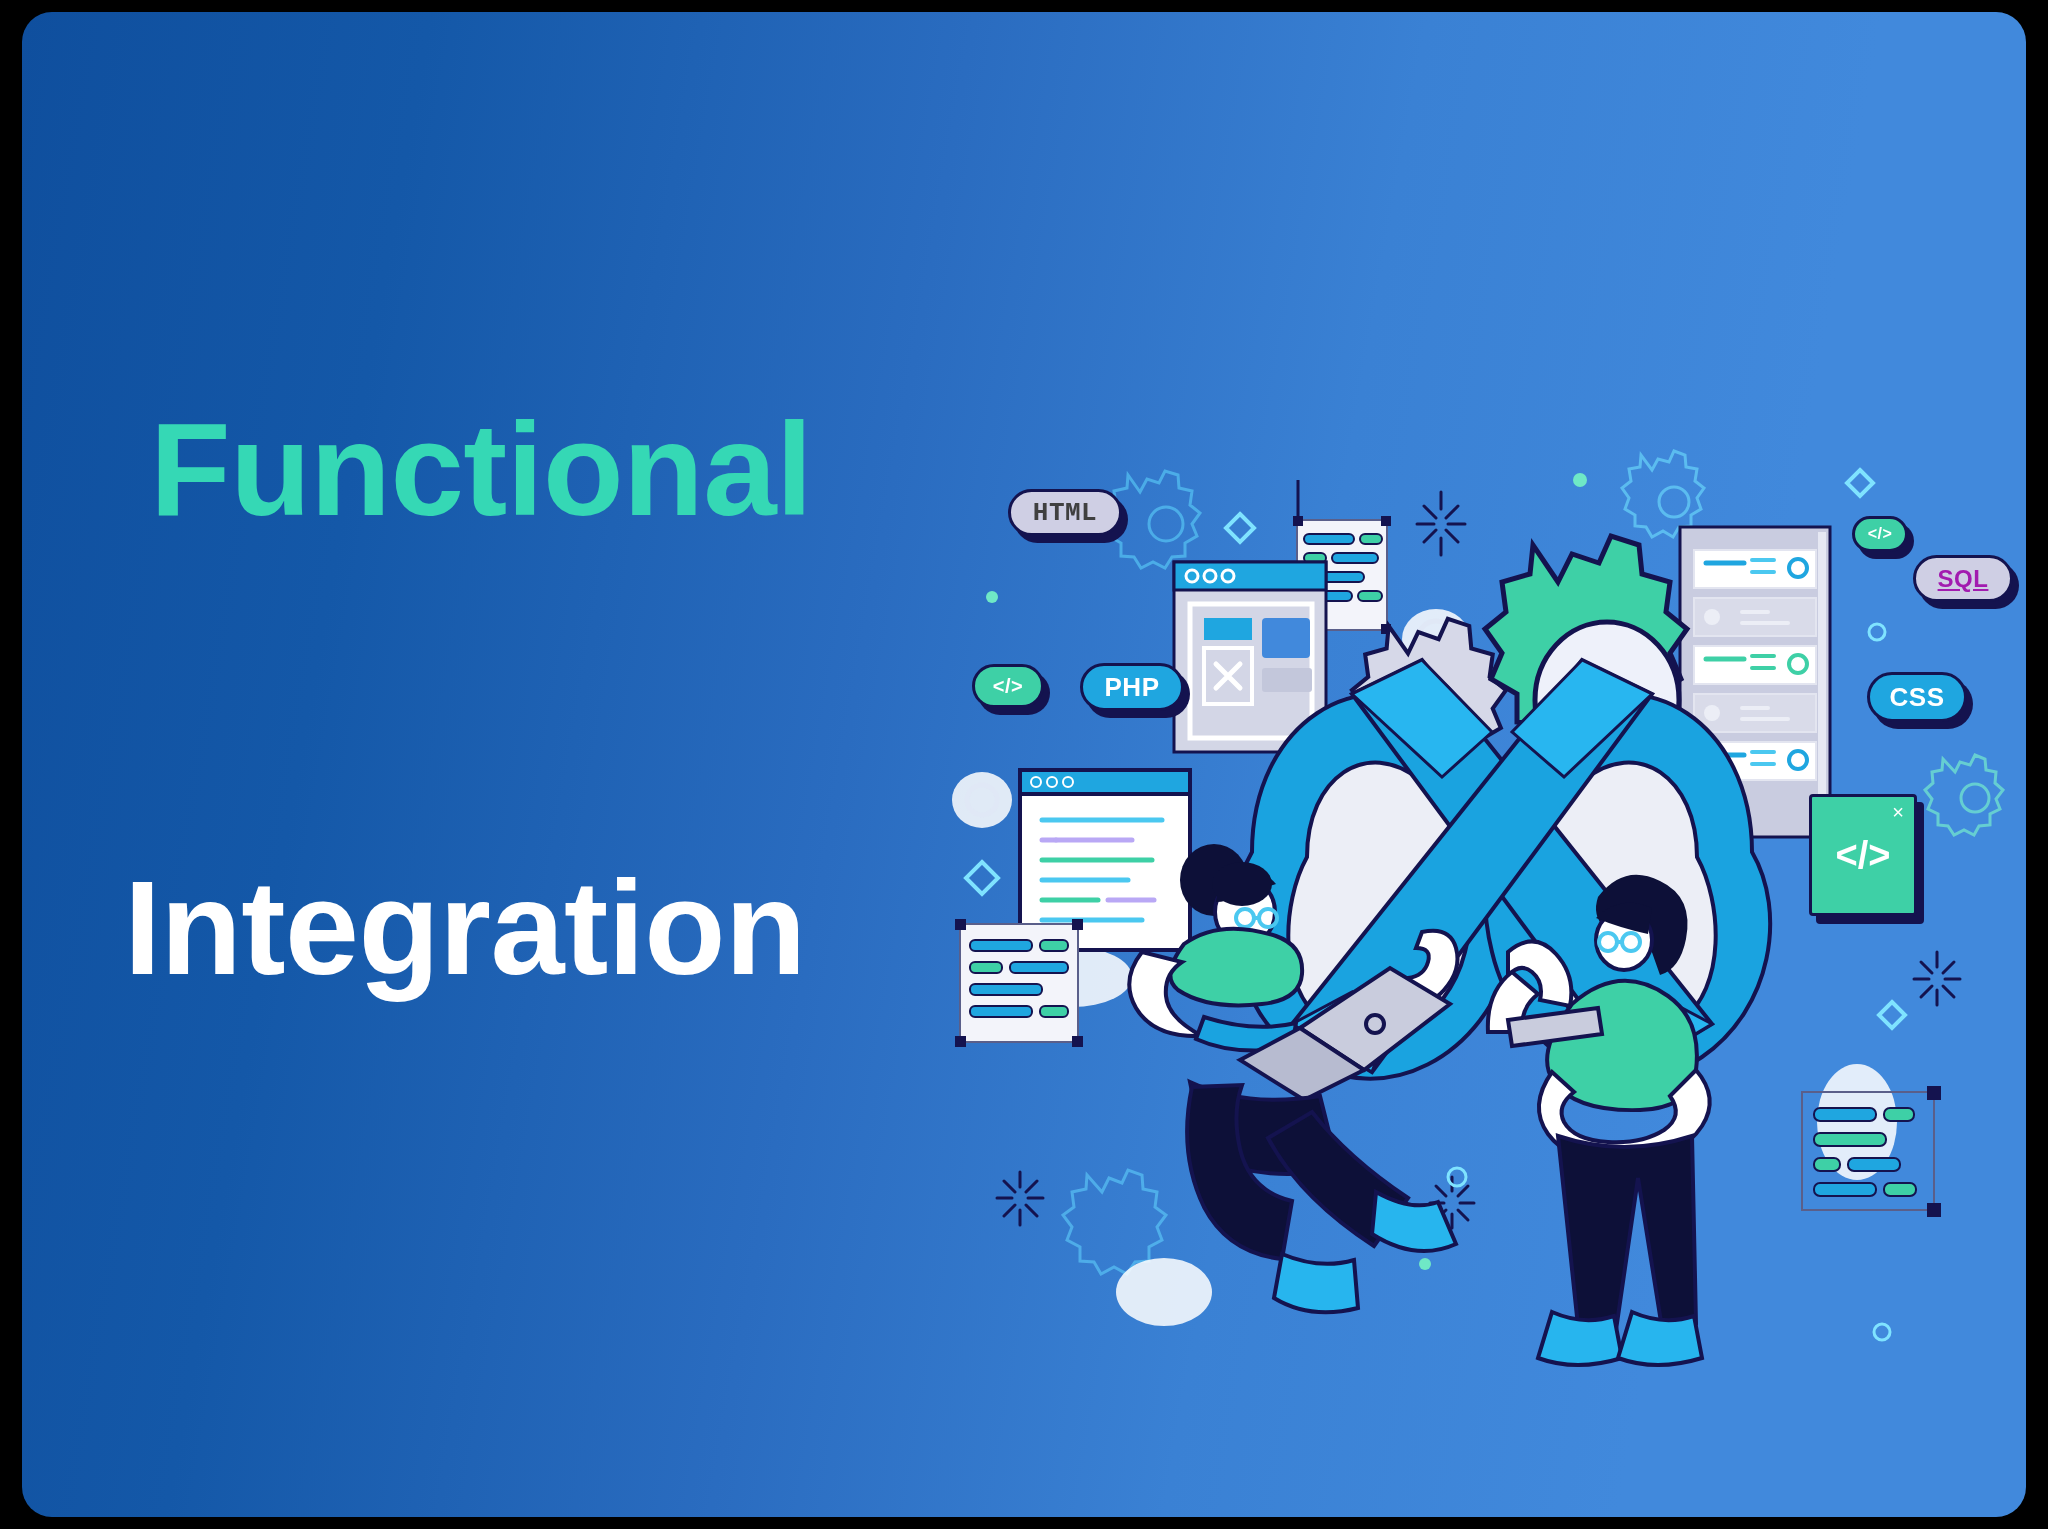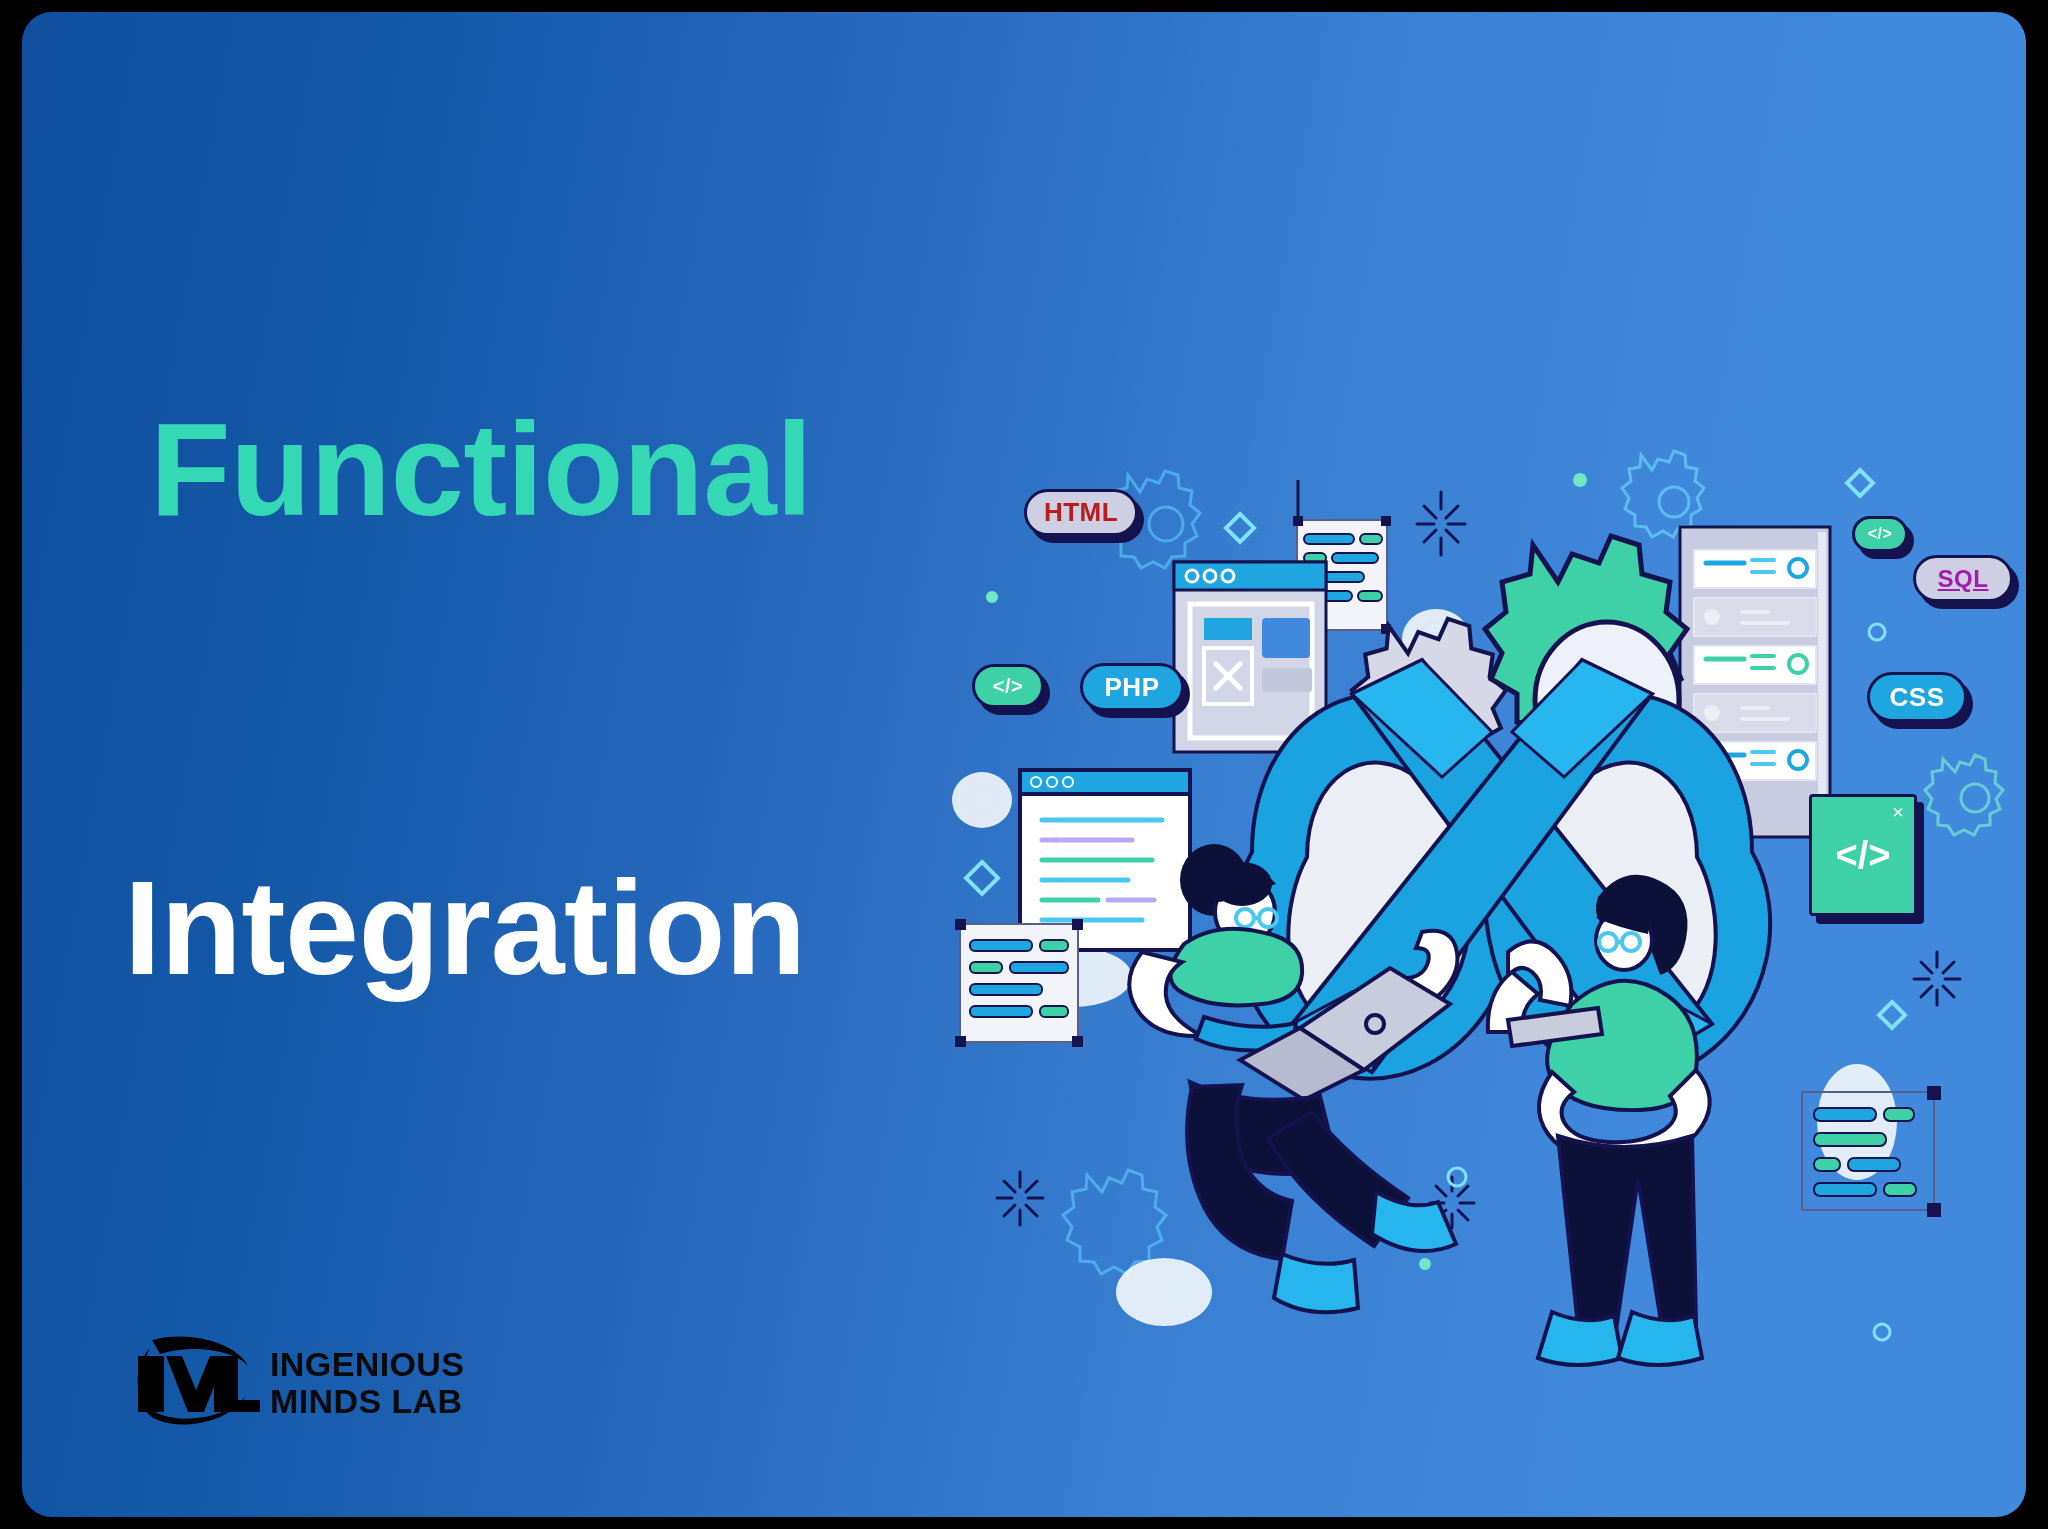--- a/index.html
+++ b/index.html
@@ -49,21 +49,21 @@
   
   #illus { position:absolute; left:930px; top:420px; width:1090px; height:660px; }
   #illus svg { position:absolute; left:0; top:0; width:1090px; height:660px; overflow:visible;}
 
   .badge {
     position:absolute; display:flex; align-items:center; justify-content:center;
     color:#fff; font-weight:700; border-radius:100px;
     border:3px solid #14134f; box-shadow:6px 7px 0 #14134f;
     font-size:26px; letter-spacing:0.5px;
   }
-  #badge-html { left:72px; top:57px; width:114px; height:47px; background:#cfcfe4; color:#b91c1c; }
+  #badge-html { left:56px; top:57px; width:114px; height:47px; background:#cfcfe4; color:#404040;font-family:Liberation Mono, monospace; }
   #badge-php  { left:128px; top:231px; width:104px; height:48px; background:#1fa6e0; }
   #badge-sql  { left:961px; top:123px; width:100px; height:47px; background:#cfcfe4; color:#a21caf; font-size:24px;text-decoration:underline;}
   #badge-css  { left:915px; top:240px; width:100px; height:50px; background:#1fa6e0; }
   #badge-code-l { left:20px; top:232px; width:72px; height:44px; background:#3ed0a6; font-size:20px; }
   #badge-code-r { left:900px; top:84px; width:56px; height:36px; background:#3ed0a6; font-size:16px; }
 
   .codecard {
     position:absolute; background:#3ed0a6; border:3px solid #14134f;
     box-shadow:7px 8px 0 #14134f; display:flex; align-items:center; justify-content:center;
     color:#fff; font-weight:700; font-size:38px; border-radius:4px;
@@ -362,28 +362,14 @@
     <div class="badge" id="badge-css">CSS</div>
     <div class="badge" id="badge-code-l">&lt;/&gt;</div>
     <div class="badge" id="badge-code-r">&lt;/&gt;</div>
 
     <div class="codecard" id="codecard-1">
       <span class="x">×</span>
       <span>&lt;/&gt;</span>
     </div>
   </div>
 
-  <div id="logo">
-    <svg id="logo-mark" viewBox="0 0 130 94">
-      <path d="M8 22h26v56H8z" fill="#000"></path>
-      <path d="M36 22h16l14 34 14-34h16l-22 56H58z" fill="#000"></path>
-      <path d="M84 22h24v44h22v12H84z" fill="#000"></path>
-      <path d="M22 6 C58 -4 106 8 118 32 C104 16 62 10 30 20 Z" fill="#000"></path>
-      <path d="M16 72 C38 92 92 88 116 62 C98 92 36 100 16 78 Z" fill="#000"></path>
-      <path d="M20 14 C8 38 10 70 26 86 C6 72 0 36 20 14 Z" fill="#000"></path>
-    </svg>
-    <div id="logo-text">
-      <div>INGENIOUS</div>
-      <div>MINDS LAB</div>
-    </div>
-  </div>
 
 </div>
 
 </body></html>

